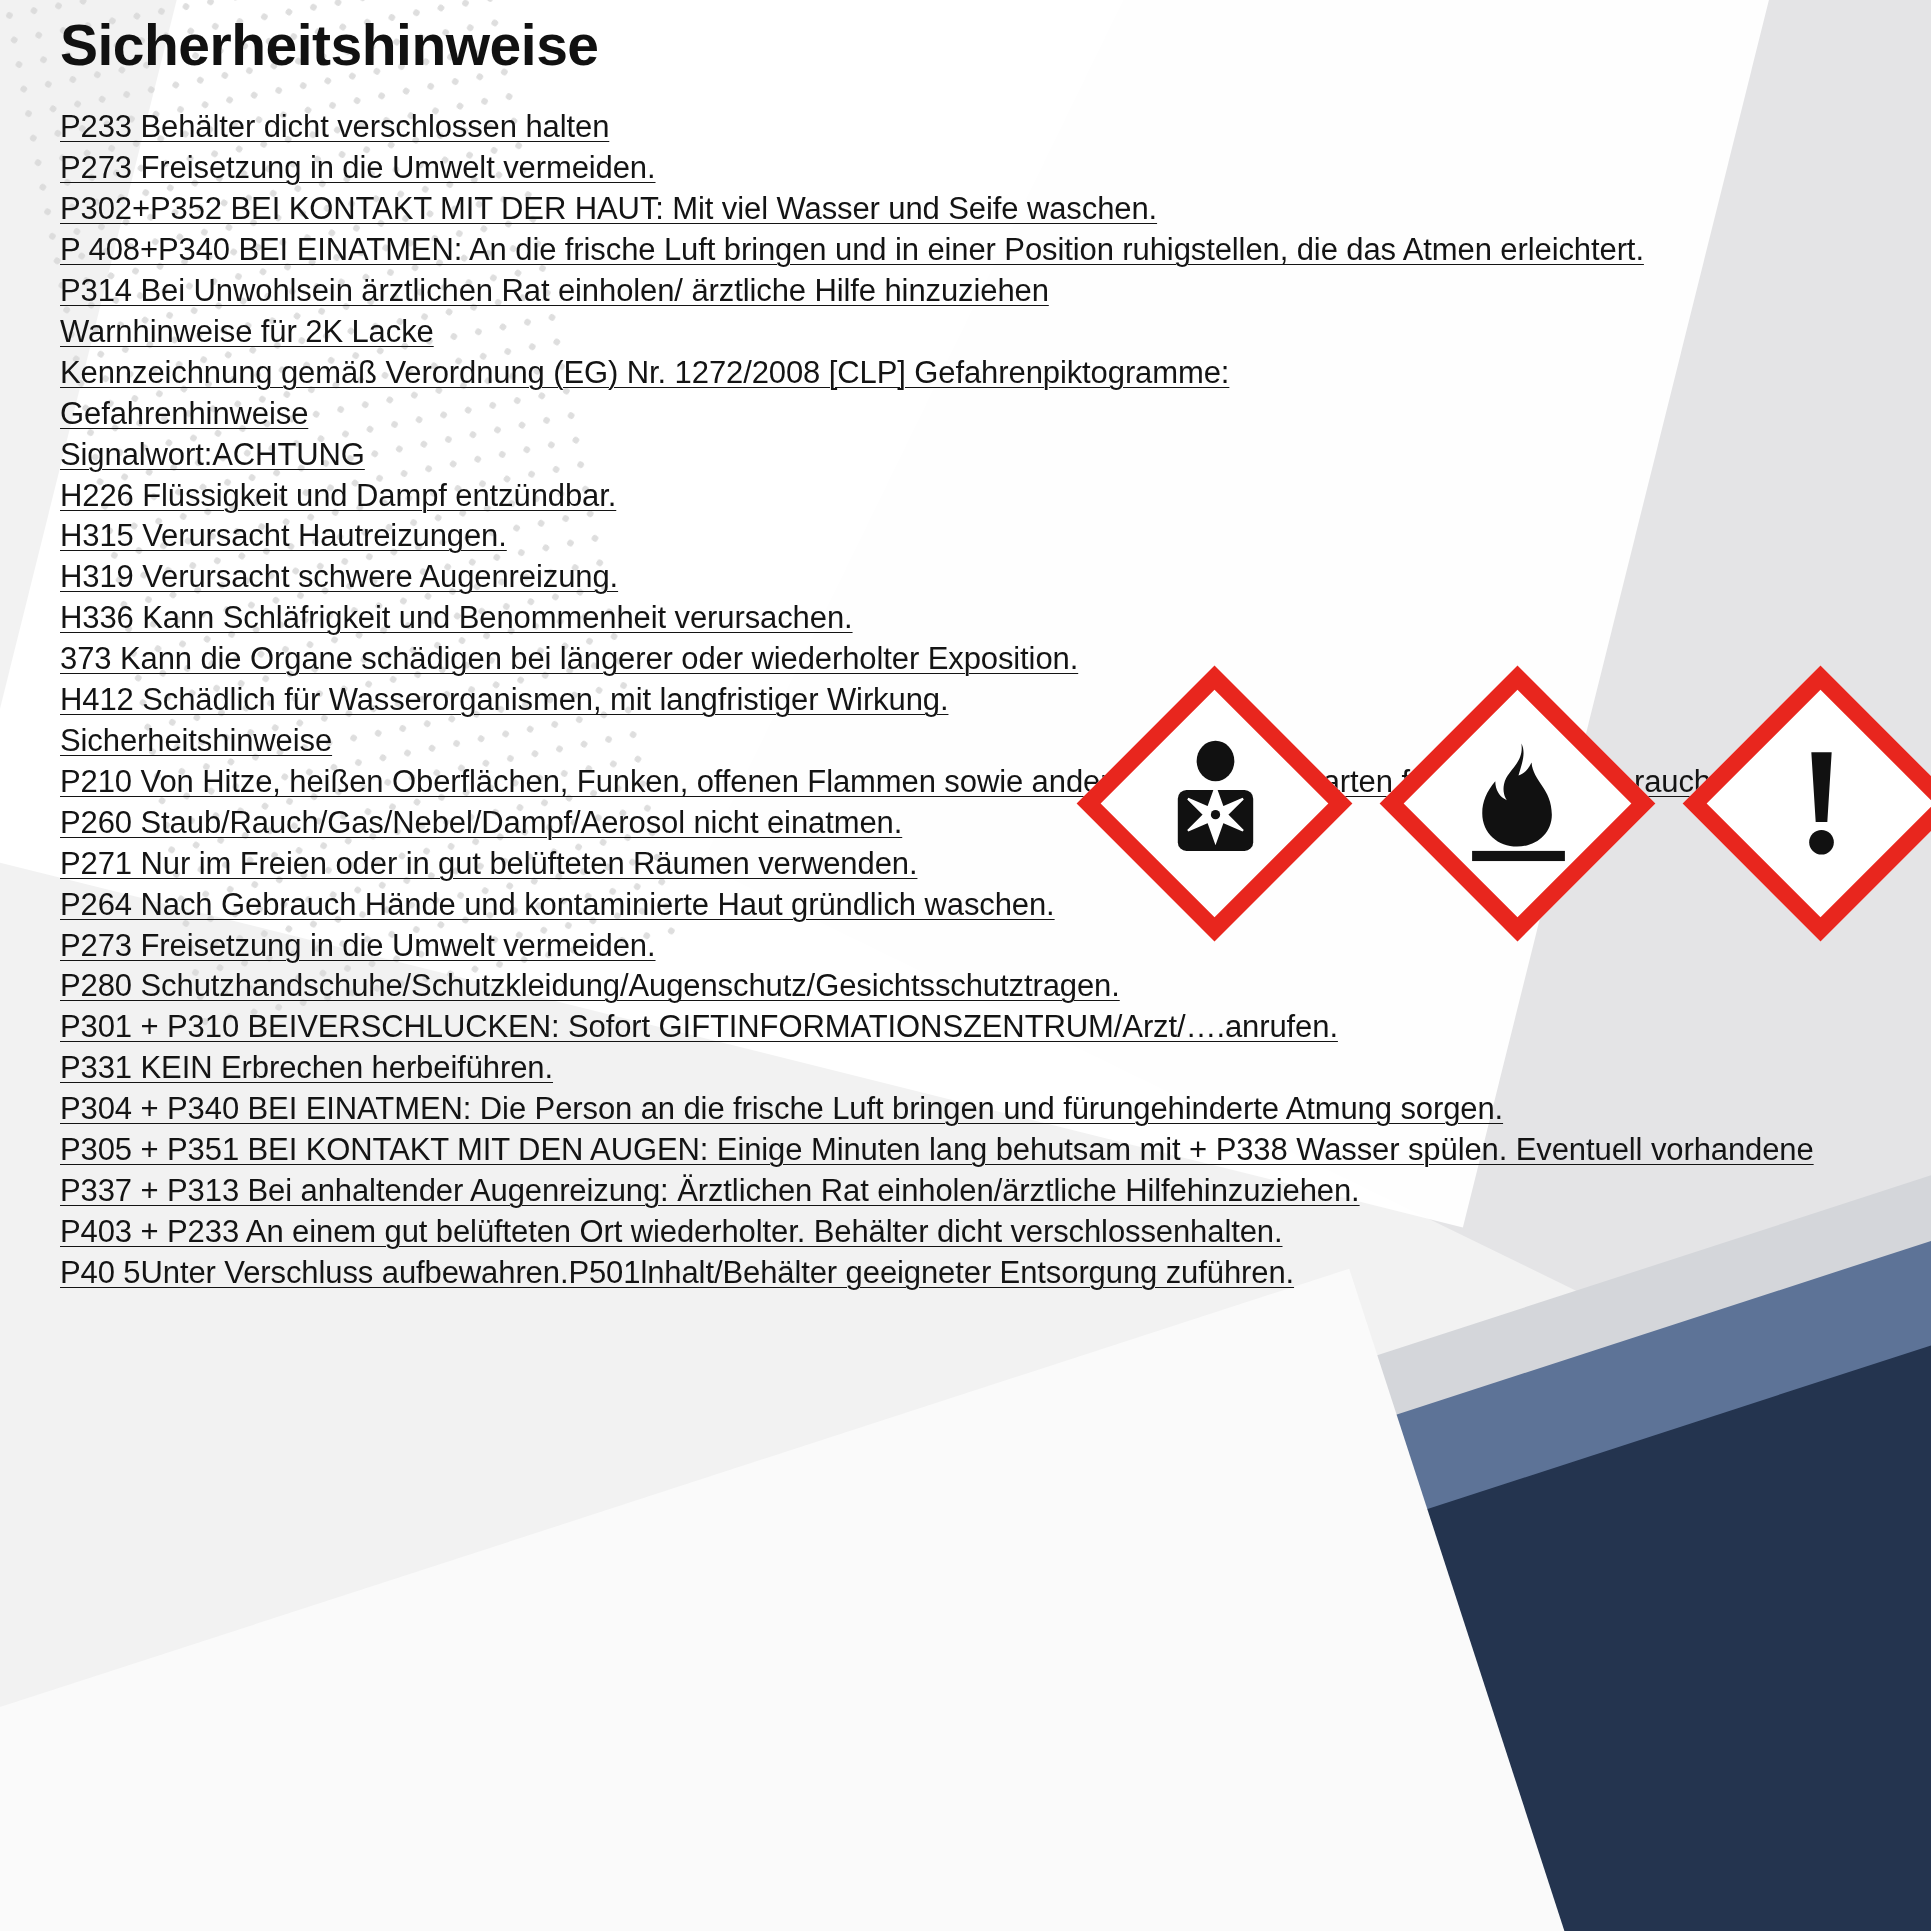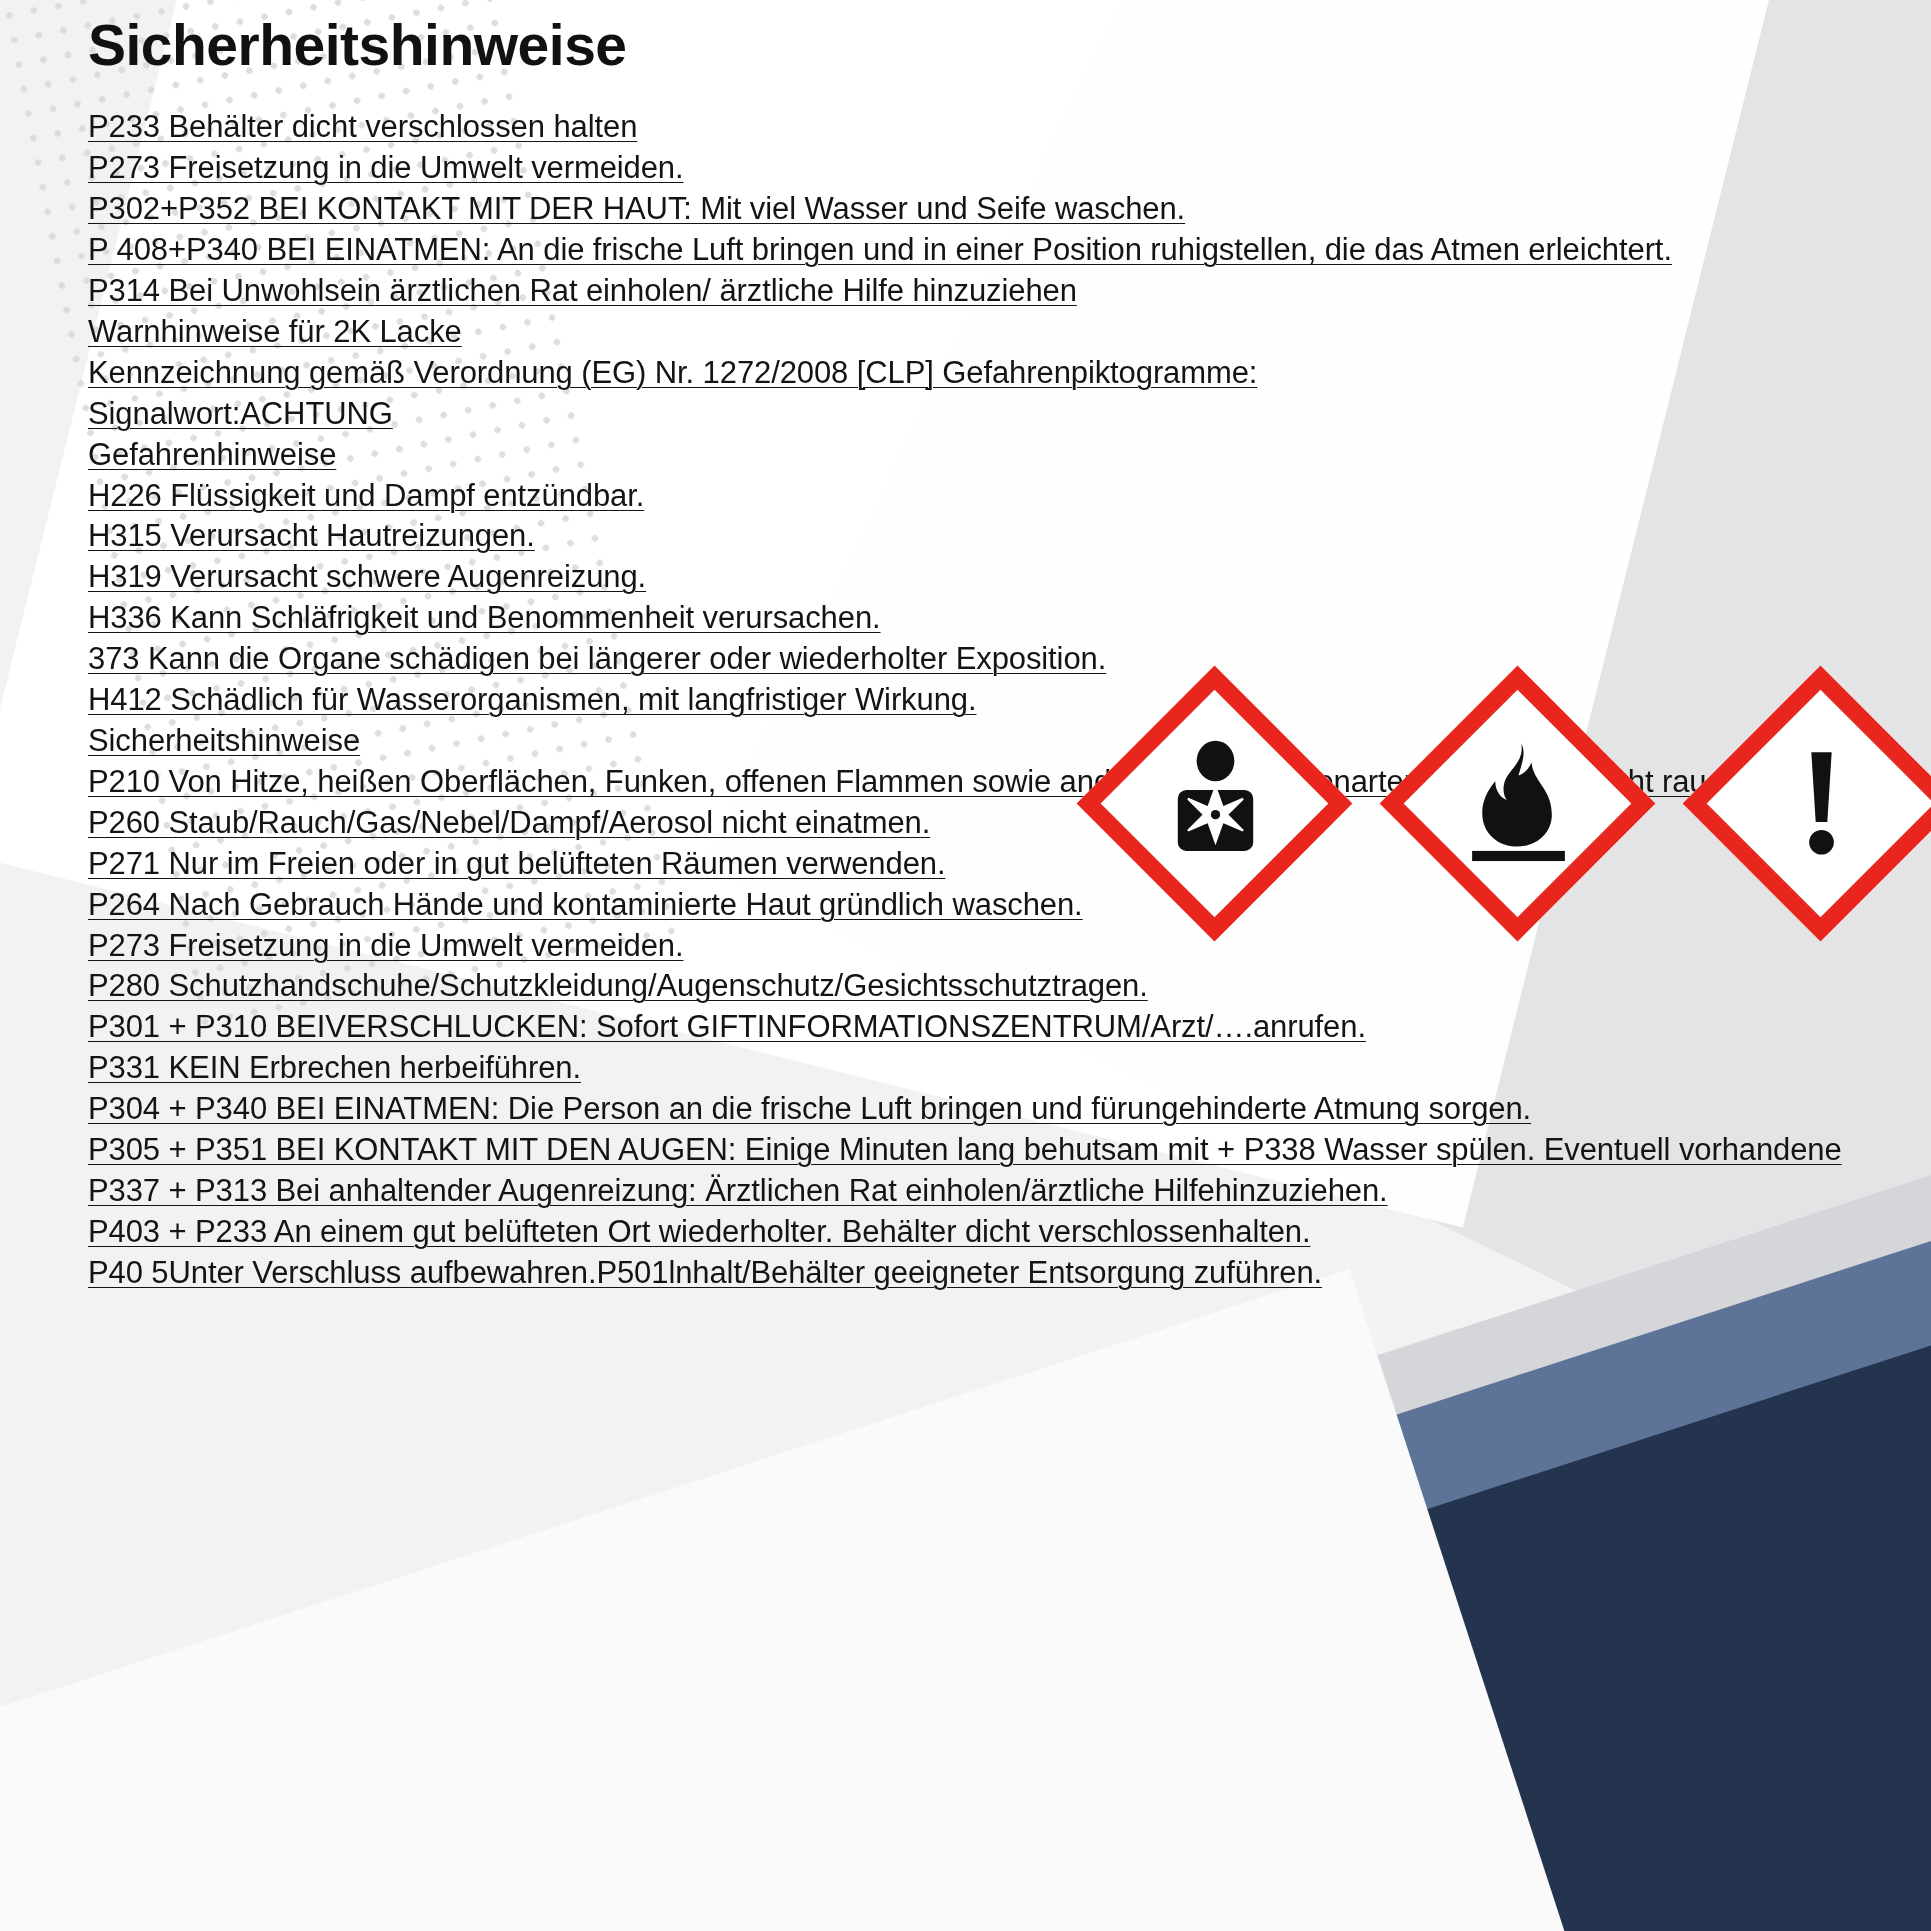--- a/index.html
+++ b/index.html
@@ -12,21 +12,20 @@
     background: #ffffff;
     font-family: "Liberation Sans", sans-serif;
   }
 
   #page {
     position: relative;
     width: 1931px;
     height: 1931px;
     background: #f2f2f2;
     overflow: hidden;
-    padding-left: 28px;
   }
 
   
   .bg-layer { position: absolute; inset: 0; overflow: hidden; }
 
   .bg-dots {
     position: absolute;
     left: -9.7px; top: -19.3px;
     width: 502px; height: 1081px;
     background-image: radial-gradient(#d8d8d8 3.1px, transparent 3.3px);
@@ -162,22 +161,22 @@
   <div class="content">
     <h1 class="doc-title">Sicherheitshinweise</h1>
     <div class="lines" id="lines-container">
         <div class="line u">P233 Behälter dicht verschlossen halten</div>
         <div class="line u">P273 Freisetzung in die Umwelt vermeiden.</div>
         <div class="line u">P302+P352 BEI KONTAKT MIT DER HAUT: Mit viel Wasser und Seife waschen.</div>
         <div class="line u">P 408+P340 BEI EINATMEN: An die frische Luft bringen und in einer Position ruhigstellen, die das Atmen erleichtert.</div>
         <div class="line u">P314 Bei Unwohlsein ärztlichen Rat einholen/ ärztliche Hilfe hinzuziehen</div>
         <div class="line u">Warnhinweise für 2K Lacke</div>
         <div class="line u">Kennzeichnung gemäß Verordnung (EG) Nr. 1272/2008 [CLP] Gefahrenpiktogramme:</div>
+        <div class="line u">Gefahrenhinweise</div>
         <div class="line u">Signalwort:ACHTUNG</div>
-        <div class="line u">Gefahrenhinweise</div>
         <div class="line u">H226 Flüssigkeit und Dampf entzündbar.</div>
         <div class="line u">H315 Verursacht Hautreizungen.</div>
         <div class="line u">H319 Verursacht schwere Augenreizung.</div>
         <div class="line u">H336 Kann Schläfrigkeit und Benommenheit verursachen.</div>
         <div class="line u">373 Kann die Organe schädigen bei längerer oder wiederholter Exposition.</div>
         <div class="line u">H412 Schädlich für Wasserorganismen, mit langfristiger Wirkung.</div>
         <div class="line u">Sicherheitshinweise</div>
         <div class="line u">P210 Von Hitze, heißen Oberflächen, Funken, offenen Flammen sowie anderen Zündquellenarten fernhalten. Nicht rauchen.</div>
         <div class="line u">P260 Staub/Rauch/Gas/Nebel/Dampf/Aerosol nicht einatmen.</div>
         <div class="line u">P271 Nur im Freien oder in gut belüfteten Räumen verwenden.</div>

